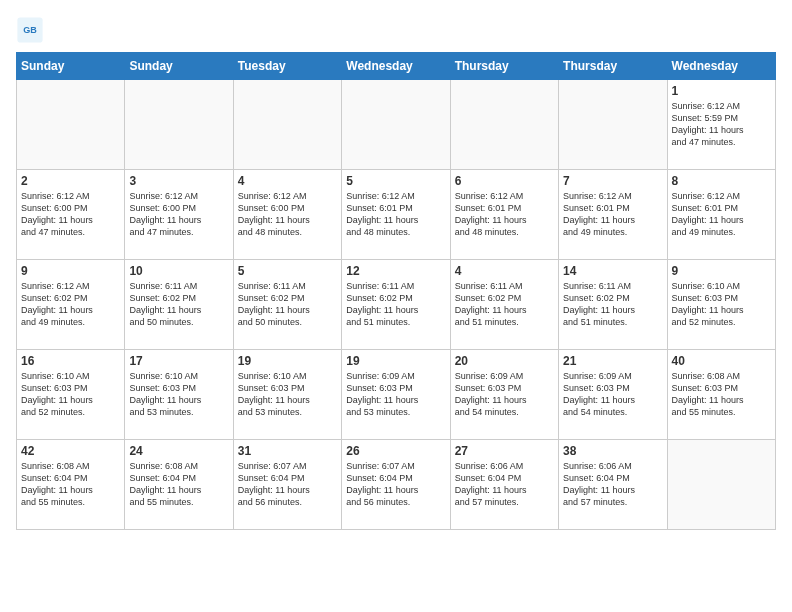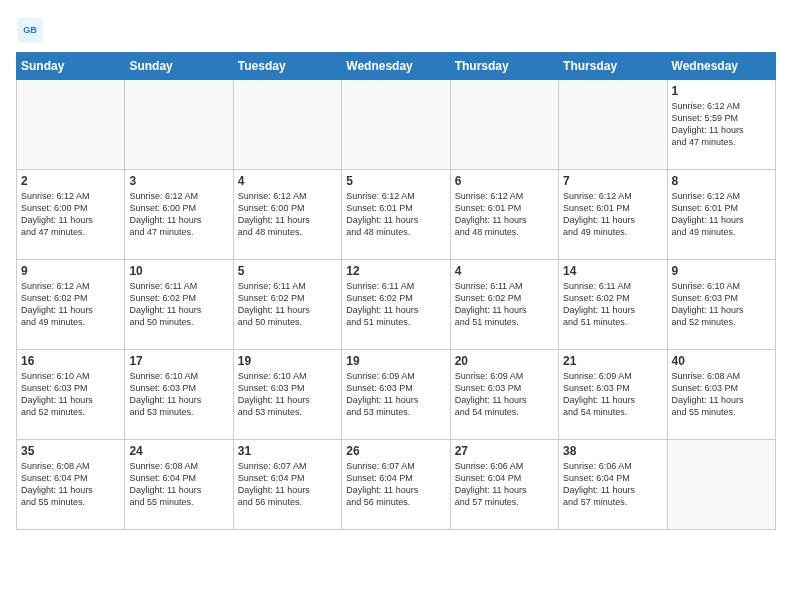--- a/index.html
+++ b/index.html
@@ -287,21 +287,21 @@
         <td>
           <span class="day-num">40</span>
           <div class="day-info" style="white-space: pre-line;">Sunrise: 6:08 AM
 Sunset: 6:03 PM
 Daylight: 11 hours
 and 55 minutes.</div>
         </td>
       </tr>
       <tr>
         <td>
-          <span class="day-num">35</span>
+          <span class="day-num">42</span>
           <div class="day-info" style="white-space: pre-line;">Sunrise: 6:08 AM
 Sunset: 6:04 PM
 Daylight: 11 hours
 and 55 minutes.</div>
         </td>
         <td>
           <span class="day-num">24</span>
           <div class="day-info" style="white-space: pre-line;">Sunrise: 6:08 AM
 Sunset: 6:04 PM
 Daylight: 11 hours

